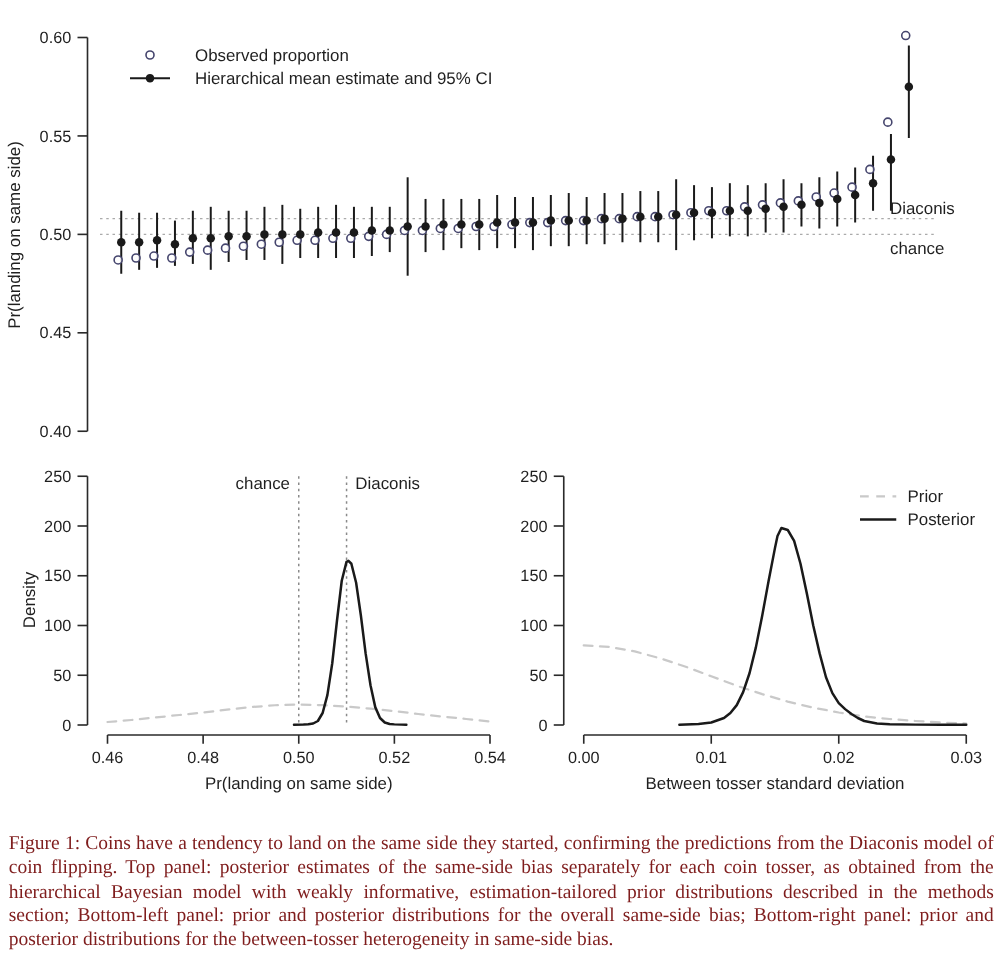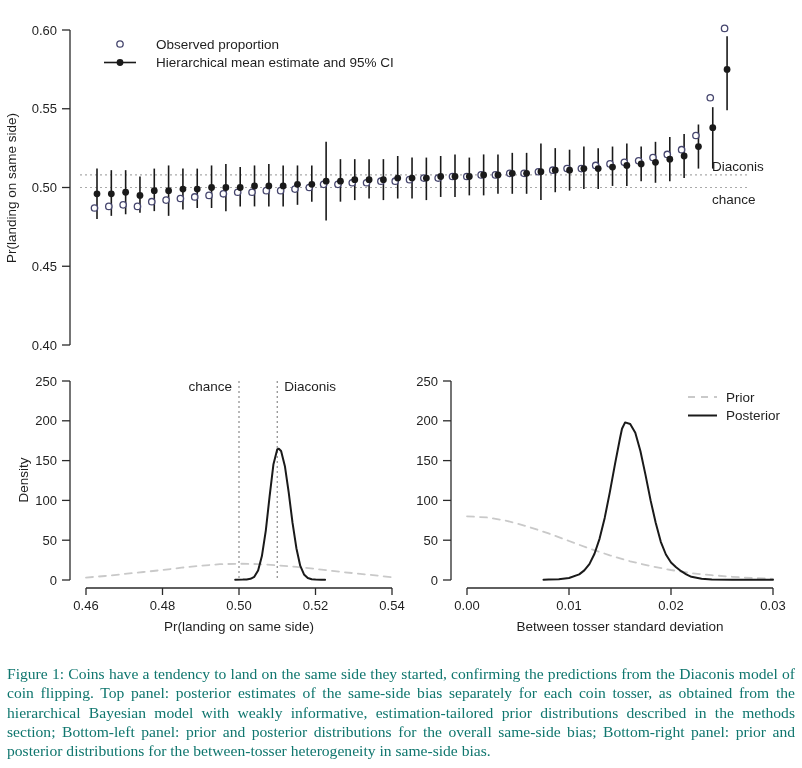--- a/index.html
+++ b/index.html
@@ -10,21 +10,21 @@
   }
   svg text {
     font-family: "Liberation Sans", sans-serif;
     fill: #1f1f1f;
   }
   .caption {
     margin: 12px 7px 0 7px;
     font-family: "Liberation Serif", serif;
     font-size: 15.6px;
     line-height: 1.24;
-    color: #0f766e;
+    color: #7f1d1d;
     text-align: justify;
   }
 </style>
 </head>
 <body>
 
 <div class="page">
   <svg id="plot" width="802" height="648" viewBox="0 0 802 648">
       <g>
         <line x1="70" y1="30" x2="70" y2="345" stroke="#2a2a2a" stroke-width="1.3"></line>

